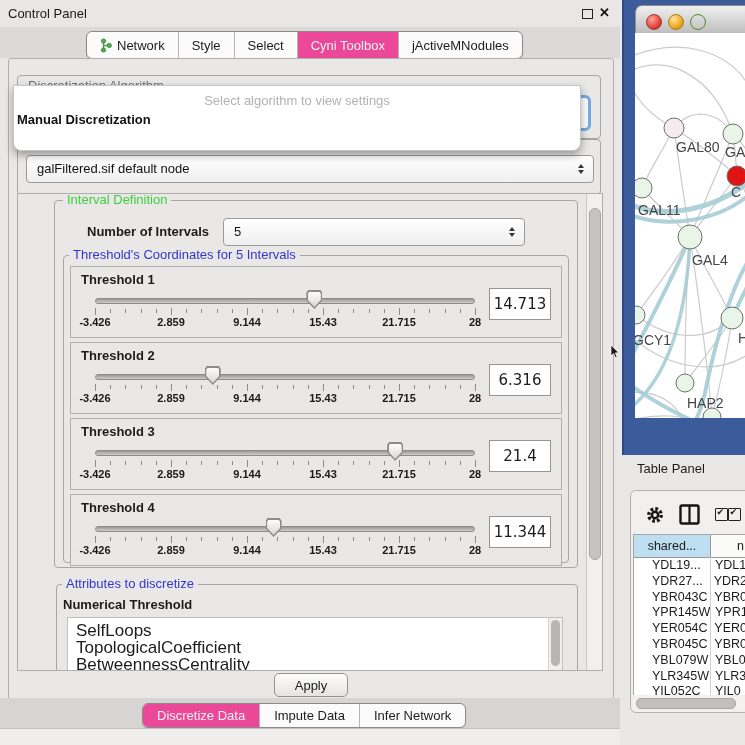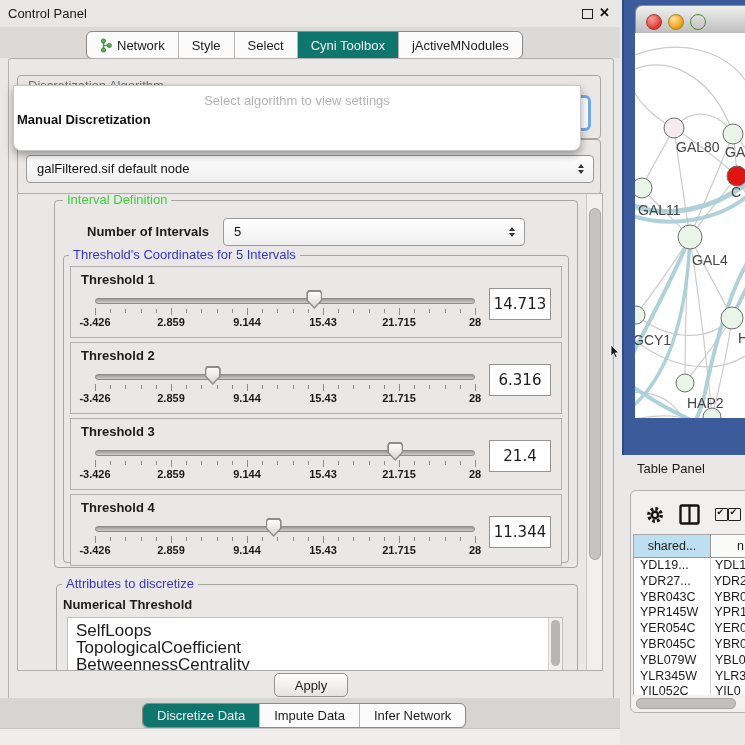--- a/index.html
+++ b/index.html
@@ -9,21 +9,21 @@
   
   #titlebar{left:0;top:0;width:620px;height:27px;background:#e9e7e5;}
   #title-text{left:8px;top:0;line-height:27px;font-size:13px;color:#1a1a1a;}
   #float-btn{left:582px;top:9px;width:9px;height:8px;border:1.6px solid #222;background:transparent;}
   #close-btn{left:599px;top:5px;font-size:13px;font-weight:bold;color:#111;}
   #tabstrip{left:0;top:27px;width:620px;height:31px;background:#dcdad8;}
 
   .tab-group{display:flex;height:26px;border:1px solid #8a8a8a;border-radius:6px;background:#fbfbfb;overflow:hidden;box-shadow:0 1px 1px rgba(0,0,0,.12);}
   .tab{display:flex;align-items:center;gap:5px;padding:0 13px;font-size:13px;color:#1c1c1c;border-right:1px solid #b8b6b4;white-space:nowrap;}
   .tab:last-child{border-right:none;}
-  .tab.selected{background:#0f766e;color:#f2f2f2;}
+  .tab.selected{background:#ec4899;color:#f2f2f2;}
   #top-tab-group{left:86px;top:31px;}
   #bottom-tab-group{left:142px;top:703px;height:23px;}
   #bottom-tab-group .tab{padding:0 14px;}
 
   #main-panel{left:8px;top:58px;width:604px;height:640px;background:#eae8e6;border:1px solid #b2b0ae;border-radius:3px;}
   .groupbox{position:absolute;border:1px solid #a8a6a4;border-radius:4px;}
   .group-title{position:absolute;top:-8px;left:8px;background:#eae8e6;padding:0 4px;font-size:13px;line-height:14px;}
   .g-green{color:#3ecf3e;}
   .g-blue{color:#3434d0;}
 
@@ -95,21 +95,21 @@
   #tablepanel-label{left:637px;top:461px;font-size:13px;color:#1c1c1c;}
   #table-window{left:630px;top:490px;width:115px;height:221px;background:#f2f0ee;border:1px solid #b4b2b0;border-radius:6px 0 0 6px;}
   .cb{position:absolute;width:11px;height:11px;border:1.6px solid #222;border-radius:1px;}
   .cb::after{content:"\2714";position:absolute;left:0.5px;top:-2.5px;font-size:9px;color:#222;}
   #table-area{position:absolute;left:2px;top:43px;width:113px;height:160px;background:#fff;border-top:1px solid #a8a6a4;border-left:1px solid #a8a6a4;overflow:hidden;}
   #table-header{display:flex;height:22px;border-bottom:1px solid #9a9896;}
   .hcell{font-size:12.5px;display:flex;align-items:center;}
   .hcell.sel{width:76px;background:#bedff1;border-right:1px solid #9a9896;justify-content:center;}
   .hcell.plain{flex:1;background:#fafaf8;justify-content:flex-end;padding-right:3px;}
   .trow{display:flex;height:15.8px;font-size:12.5px;}
-  .tcell1{width:76px;padding-left:6px;box-sizing:border-box;}
+  .tcell1{width:76px;padding-left:18px;box-sizing:border-box;}
   .tcell2{flex:1;padding-left:5px;}
   #col-sep{position:absolute;left:76px;top:22px;bottom:0;width:1px;background:#d2d0ce;}
   #table-hscroll{position:absolute;left:2px;top:206px;width:113px;height:11px;background:#f4f2f0;}
   #hscroll-thumb{position:absolute;left:3px;top:1px;width:98px;height:9px;background:#c2c0be;border:1px solid #a8a6a2;border-radius:5px;}
 
   #mouse-cursor{left:610px;top:345px;z-index:60;}
 </style>
 </head>
 <body>
 

